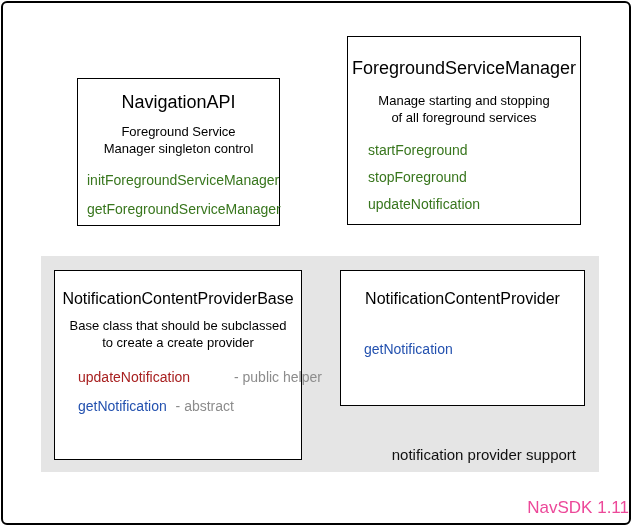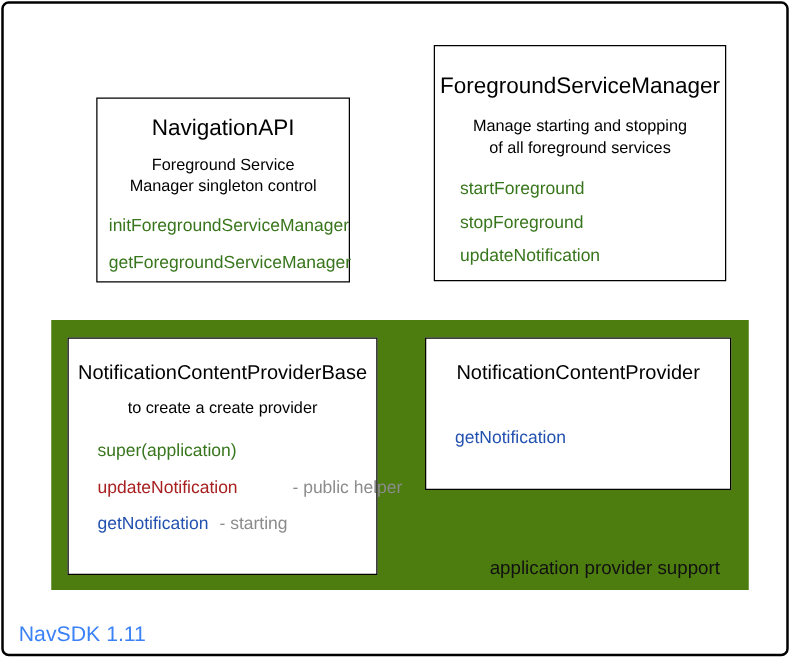--- a/index.html
+++ b/index.html
@@ -49,29 +49,29 @@
 
   
   #box-ncpb { left: 13px; top: 14px; width: 248px; height: 190px; }
   #box-ncpb .box-title { margin-top: 18px; }
   #box-ncpb .box-desc { margin-top: 8px; }
   #box-ncpb .methods { padding-left: 23px; }
   #box-ncpb .method { margin-top: 15px; }
   #box-ncpb .method:first-child { margin-top: 19px; }
 
   
-  #box-ncp { left: 299px; top: 14px; width: 245px; height: 122px; }
+  #box-ncp { left: 299px; top: 14px; width: 245px; height: 136px; }
   #box-ncp .box-title { margin-top: 18px; }
   #box-ncp .box-desc { margin-top: 13px; }
   #box-ncp .methods { padding-left: 23px; }
   #box-ncp .method { margin-top: 33px; }
 
   .caption {
-    position: absolute; left: 12px; right: 0; top: 495px;
-    text-align: left; font-size: 17px; color: #3b82f6;
+    position: absolute; left: 0; right: 0; top: 495px;
+    text-align: right; font-size: 17px; color: #ec4899;
   }
 </style>
 </head>
 <body>
 
 <div class="stage">
   <div class="frame">
 
     <div class="box" id="box-fsm">
       <div class="box-title">ForegroundServiceManager</div>
@@ -101,49 +101,47 @@
       <div class="methods">
         <div class="method">
           <span class="m-name" style="color: rgb(56, 118, 29);">initForegroundServiceManager</span>
         </div>
         <div class="method">
           <span class="m-name" style="color: rgb(56, 118, 29);">getForegroundServiceManager</span>
         </div>
       </div>
     </div>
 
-    <div class="panel" style="background-color: #4d7c0f;">
+    <div class="panel" style="background-color: #e5e5e5;">
 
       <div class="box" id="box-ncpb">
         <div class="box-title small">NotificationContentProviderBase</div>
         <div class="box-desc">
+          <div>Base class that should be subclassed</div>
           <div>to create a create provider</div>
         </div>
         <div class="methods">
-          <div class="method">
-            <span class="m-name" style="color: rgb(56, 118, 29);">super(application)</span>
-          </div>
           <div class="method">
             <span class="m-name" style="color: rgb(168, 32, 32);">updateNotification</span>
             <span class="m-annot" style="color: rgb(140, 140, 140); margin-left: 40px;">- public helper</span>
           </div>
           <div class="method">
             <span class="m-name" style="color: rgb(35, 81, 175);">getNotification</span>
-            <span class="m-annot" style="color: rgb(140, 140, 140);">- starting</span>
+            <span class="m-annot" style="color: rgb(140, 140, 140);">- abstract</span>
           </div>
         </div>
       </div>
 
       <div class="box" id="box-ncp">
         <div class="box-title small">NotificationContentProvider</div>
         <div class="methods">
           <div class="method">
             <span class="m-name" style="color: rgb(35, 81, 175);">getNotification</span>
           </div>
         </div>
       </div>
 
-      <div class="panel-label">application provider support</div>
+      <div class="panel-label">notification provider support</div>
     </div>
 
     <div class="caption">NavSDK 1.11</div>
   </div>
 </div>
 
 </body></html>

